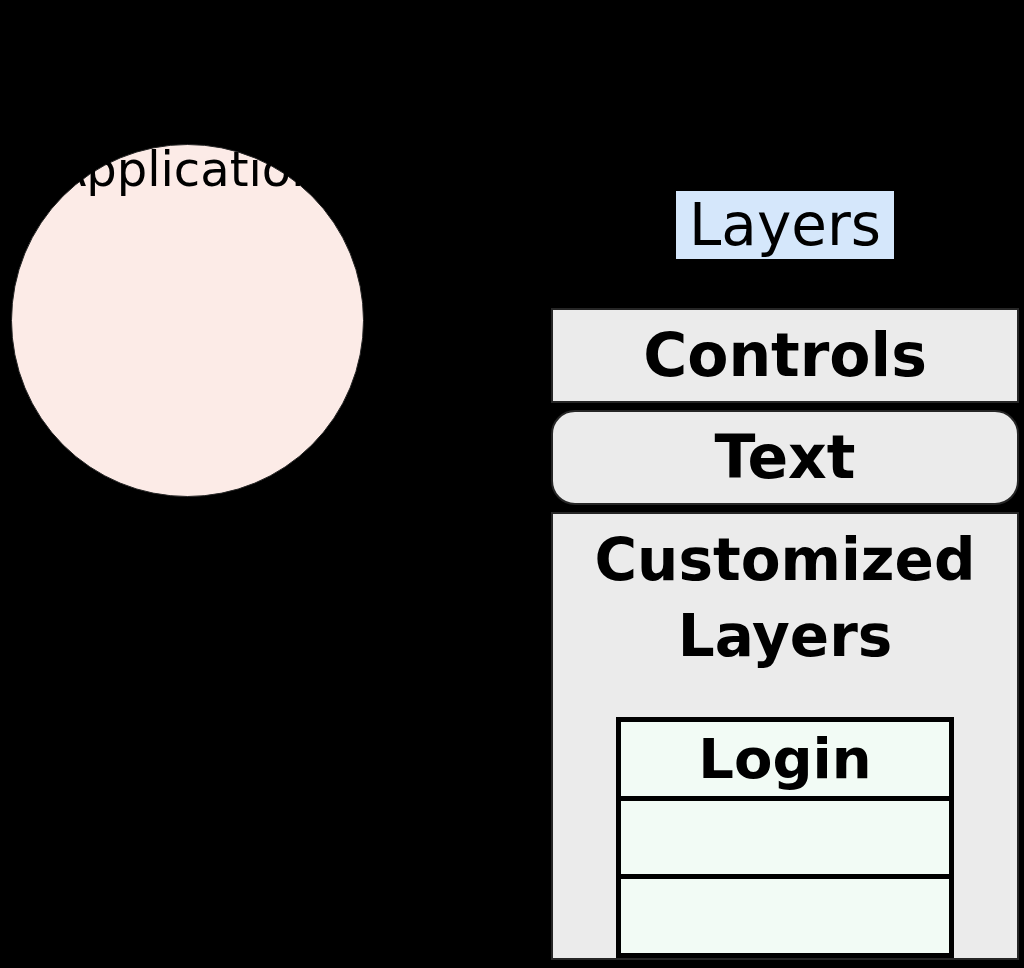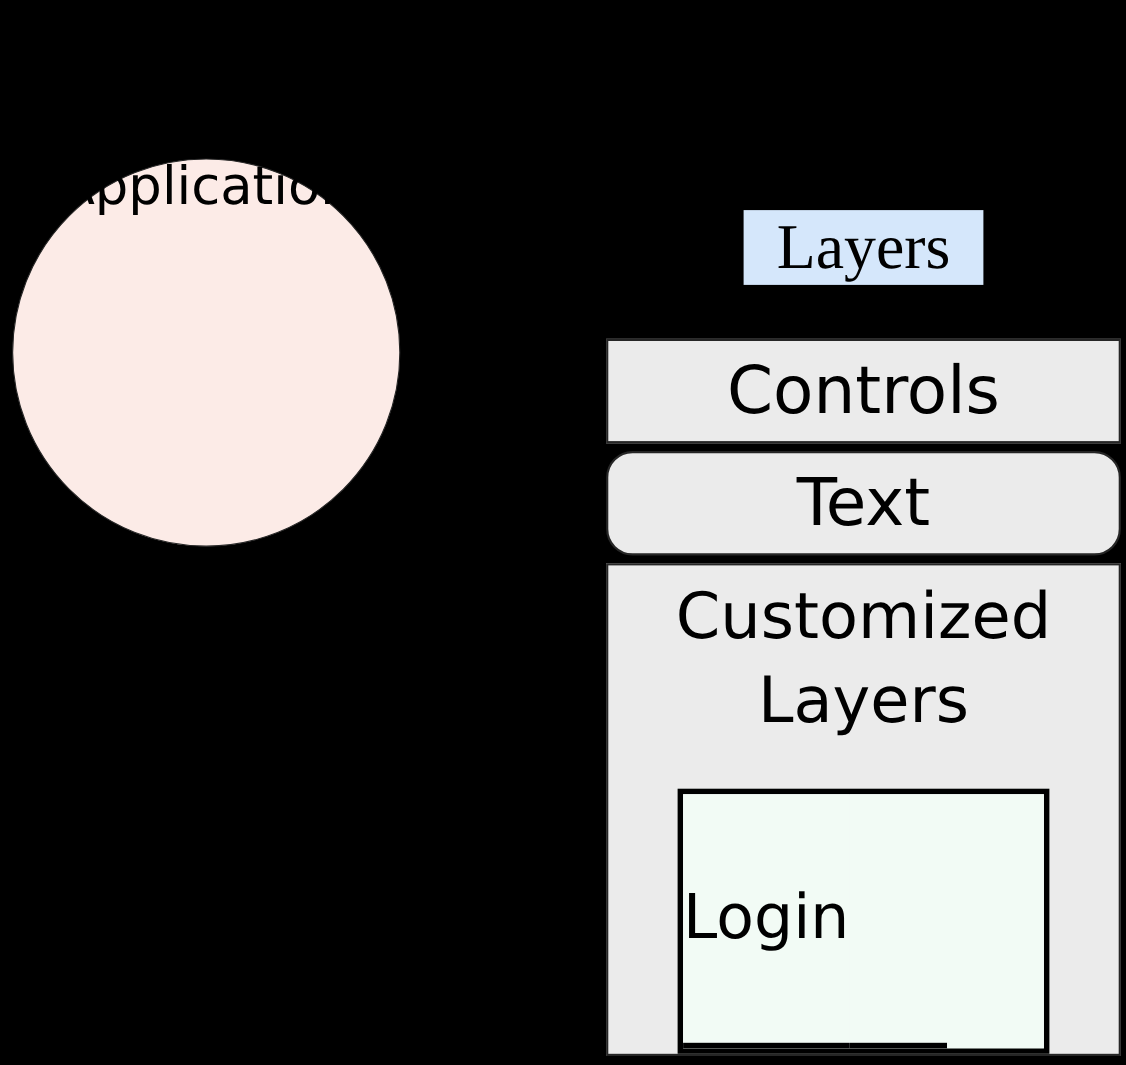--- a/index.html
+++ b/index.html
@@ -45,40 +45,40 @@
     width: 218px;
     height: 68px;
     background: var(--label-fill, #d5e7fb);
     display: flex;
     align-items: center;
     justify-content: center;
   }
   .layers-title span {
     font-size: 58px;
     line-height: 1;
-    font-family: Liberation Serif, serif;
   }
 
   
   .stack {
     position: absolute;
     left: 551px;
     top: 308px;
     width: 468px;
     height: 652px;
     display: flex;
     flex-direction: column;
   }
   .section {
     box-sizing: border-box;
     background: var(--box-fill, #ebebeb);
     border: 2px solid var(--border, #262626);
     display: flex;
     align-items: center;
     justify-content: center;
+    font-weight: bold;
   }
   .section.s-controls { height: 106px; margin-bottom: 7px; }
   .section.s-text     { height: 107px; margin-bottom: 7px; border-radius: 24px; }
   .section.s-customized {
     flex: 1;
     flex-direction: column;
     justify-content: flex-start;
     padding-top: 8px;
     gap: 36px;
   }
@@ -95,21 +95,21 @@
 
   
   .inner-table {
     box-sizing: border-box;
     width: 338px;
     height: 241px;
     margin: 7px auto 0 auto;
     border: 5px solid #000;
     background: var(--inner-fill, #f2fbf5);
     display: flex;
-    flex-direction: row;
+    flex-direction: column;
   }
   .inner-row {
     flex: 1;
     border-bottom: 5px solid #000;
     display: flex;
     align-items: center;
     justify-content: center;
     background: var(--inner-fill, #f2fbf5);
   }
   .inner-row:last-child { border-bottom: none; }

